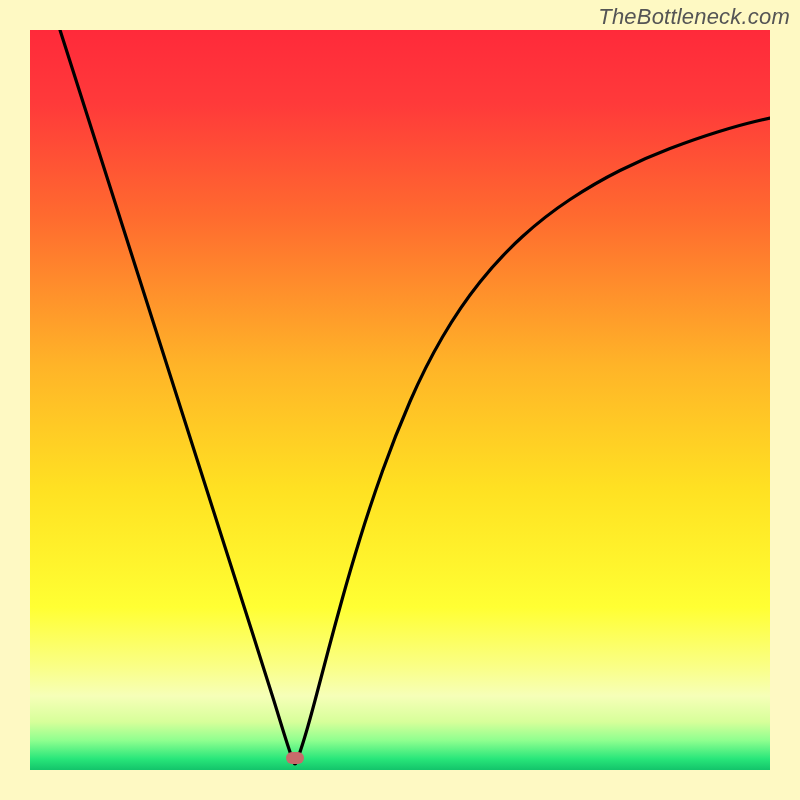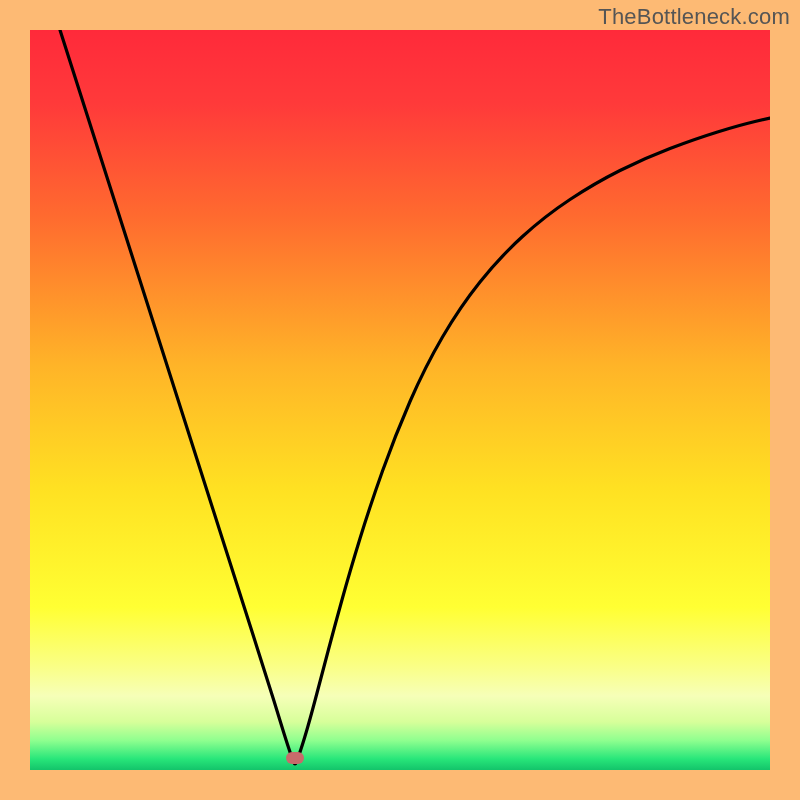--- a/index.html
+++ b/index.html
@@ -8,21 +8,22 @@
     width: 800px;
     height: 800px;
     background: #000;
     overflow: hidden;
     font-family: Arial, Helvetica, sans-serif;
   }
   .frame {
     position: relative;
     width: 800px;
     height: 800px;
-    background: #fdba74;
+    background: #fef9c3;
+    font-style: italic;
   }
   .watermark {
     position: absolute;
     top: 4px;
     right: 10px;
     color: #555;
     font-size: 22px;
     font-weight: 500;
     letter-spacing: 0.2px;
     user-select: none;

